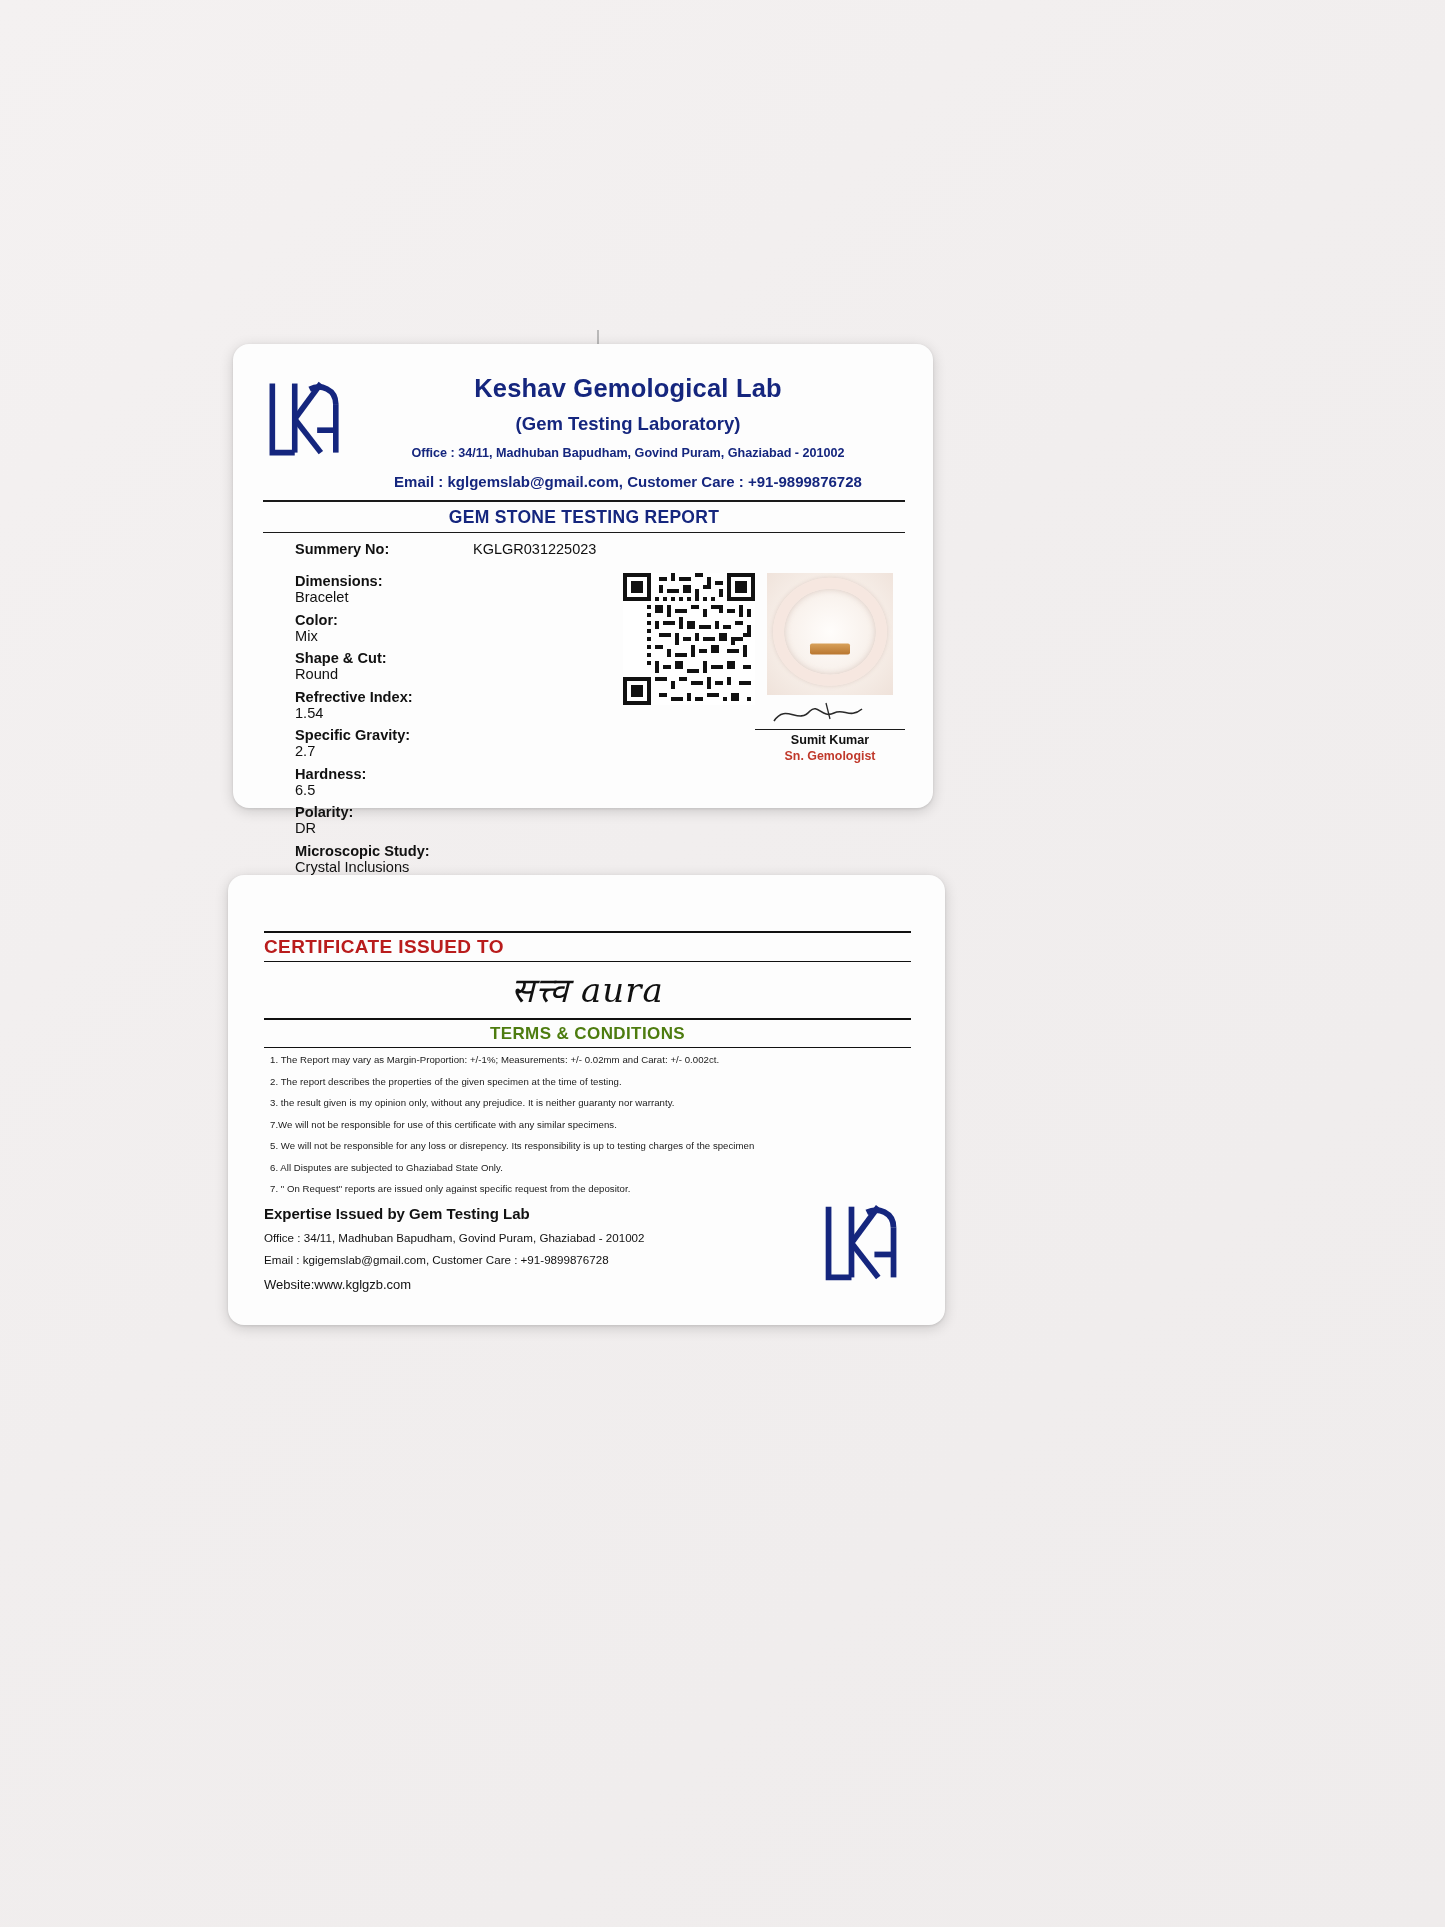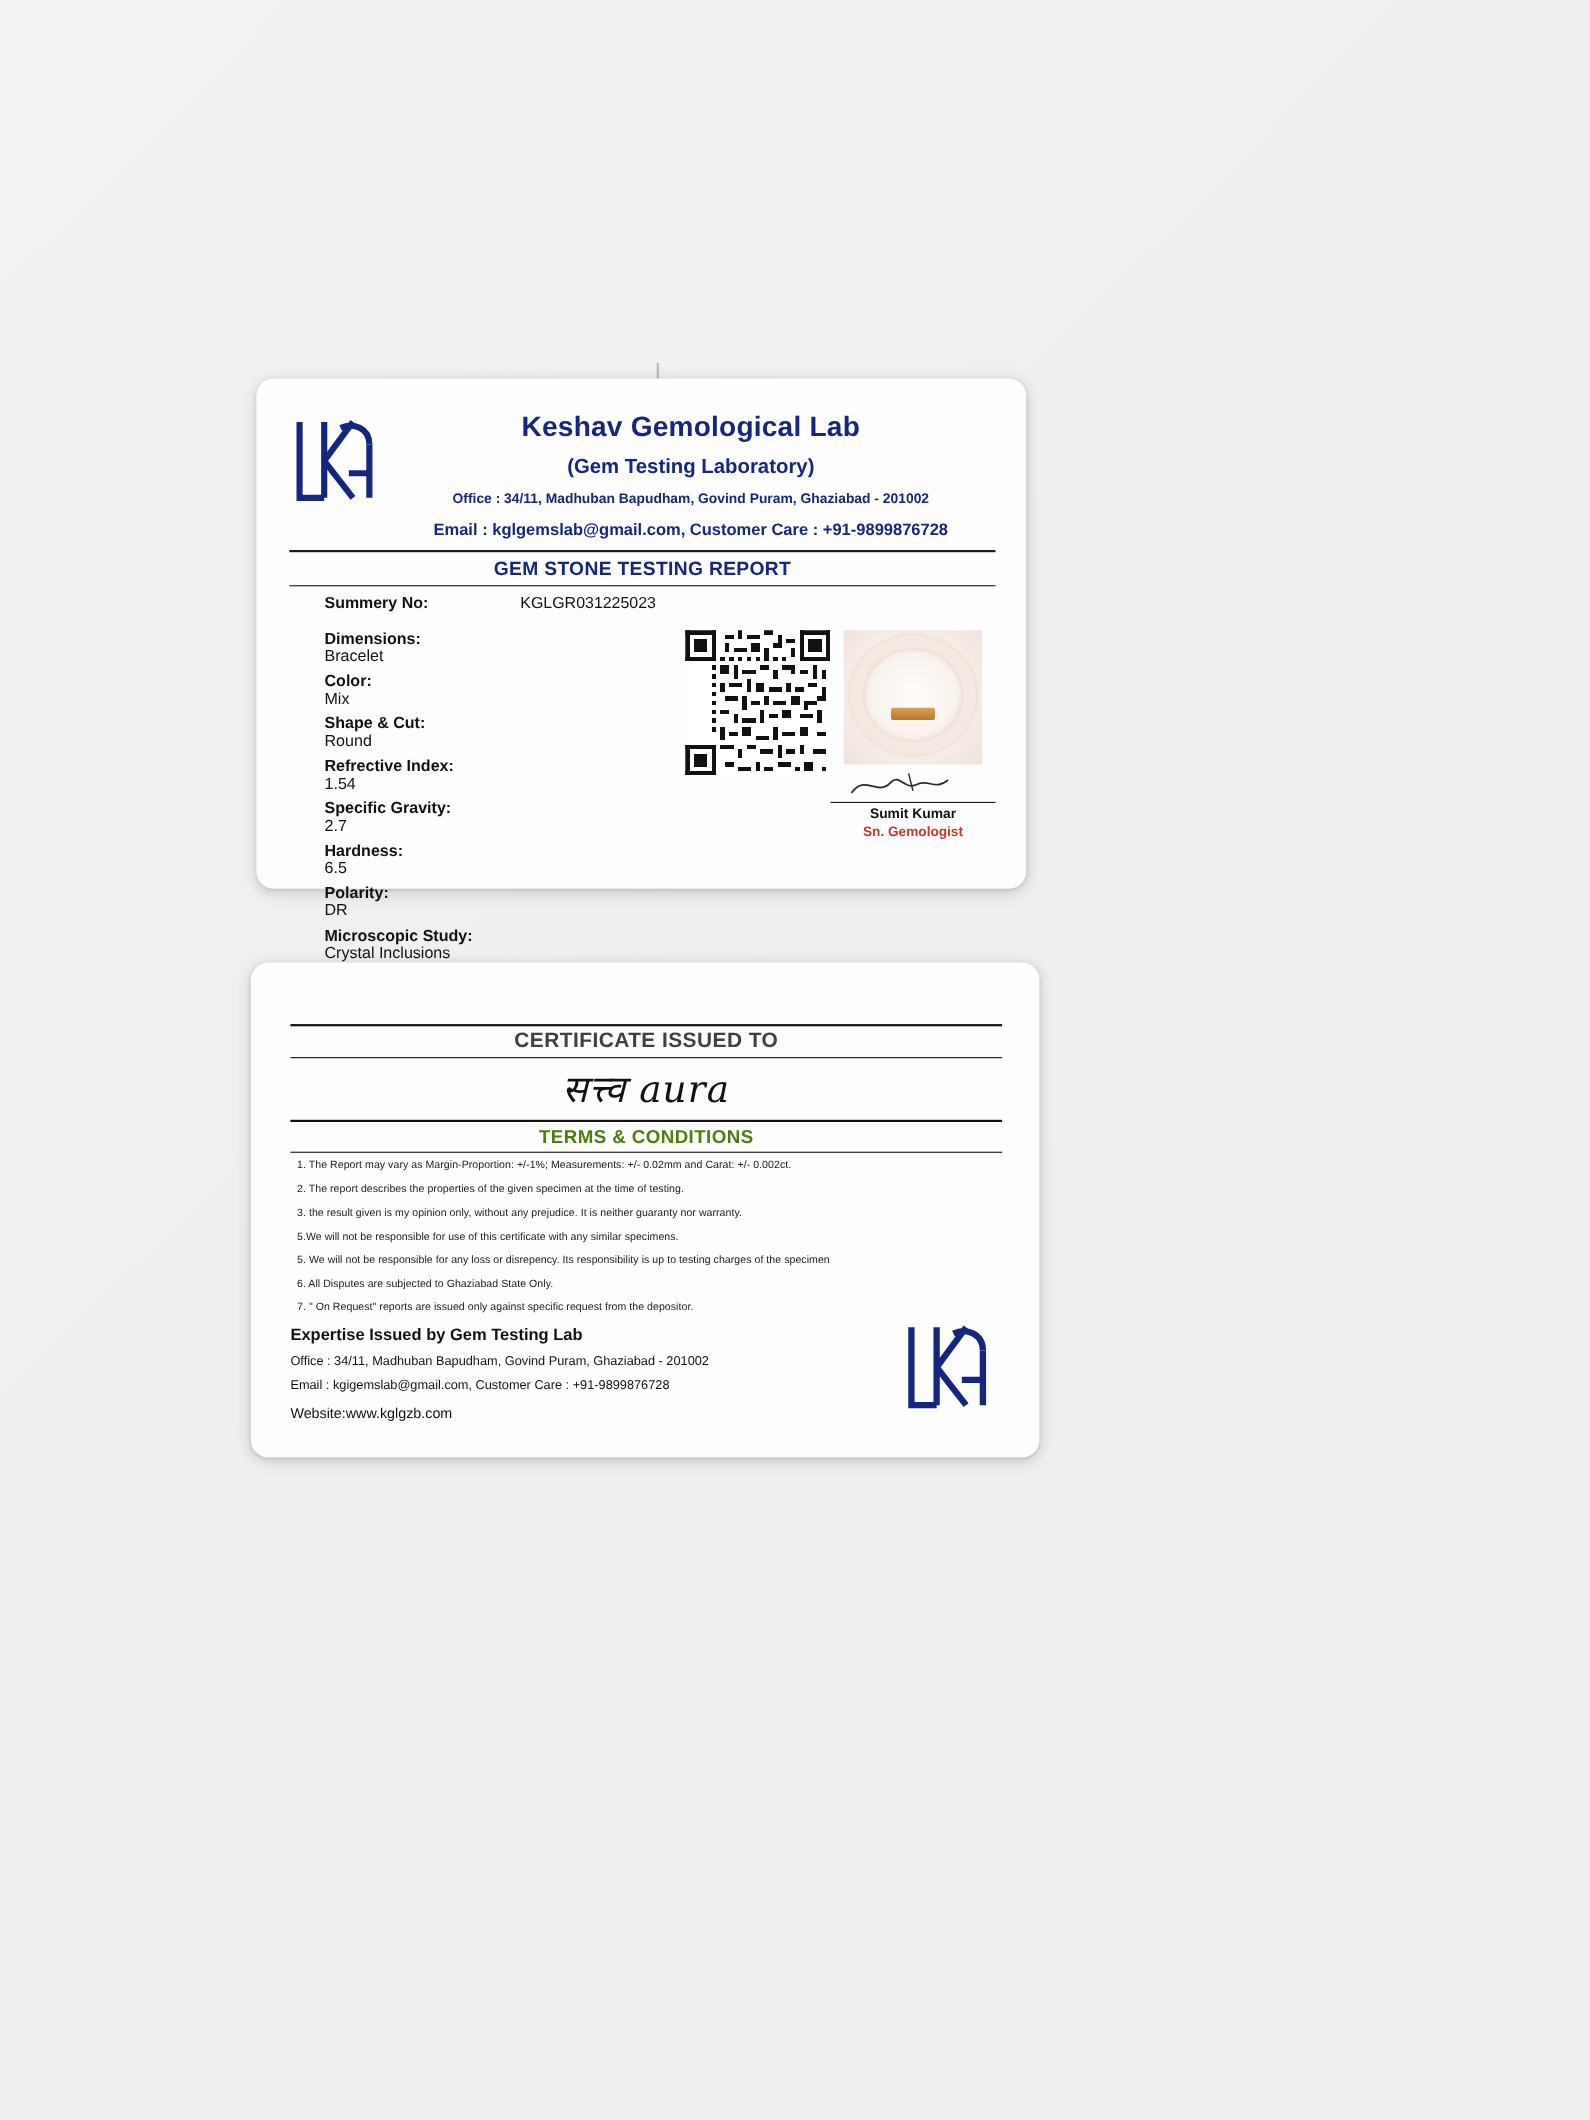--- a/index.html
+++ b/index.html
@@ -207,22 +207,21 @@
     padding-top: 2px;
   }
 
   
   .back-inner {
     position: absolute;
     inset: 0;
     padding: 56px 34px 10px 36px;
   }
   .cert-to {
-    text-align: center;
-    color: #404040;
+    color: #b91c1c;
     font-size: 19px;
     font-weight: bold;
     letter-spacing: 0.4px;
     padding: 3px 0 3px 0;
   }
   .hr-black { border-top: 2.2px solid #111; }
   .hr-black-thin { border-top: 1.4px solid #111; }
   .holder-name {
     text-align: center;
     font-family: "DejaVu Serif", serif;
@@ -505,21 +504,21 @@
       <div class="hr-black-thin"></div>
       <div class="holder-name">सत्त्व aura</div>
       <div class="hr-black"></div>
       <div class="terms-title">TERMS &amp; CONDITIONS</div>
       <div class="hr-black-thin"></div>
 
       <div class="terms-list">
         <div class="term">1. The Report may vary as Margin-Proportion: +/-1%; Measurements: +/- 0.02mm and Carat: +/- 0.002ct.</div>
         <div class="term">2. The report describes the properties of the given specimen at the time of testing.</div>
         <div class="term">3. the result given is my opinion only, without any prejudice. It is neither guaranty nor warranty.</div>
-        <div class="term">5.We will not be responsible for use of this certificate with any similar specimens.</div>
+        <div class="term">7.We will not be responsible for use of this certificate with any similar specimens.</div>
         <div class="term">5. We will not be responsible for any loss or disrepency. Its responsibility is up to testing charges of the specimen</div>
         <div class="term">6. All Disputes are subjected to Ghaziabad State  Only.</div>
         <div class="term">7. " On Request" reports are issued only against specific request from the depositor.</div>
       </div>
 
       <div class="expertise">Expertise Issued by Gem Testing Lab</div>
       <div class="back-contact">Office : 34/11, Madhuban Bapudham, Govind Puram, Ghaziabad - 201002</div>
       <div class="back-contact">Email : kgigemslab@gmail.com, Customer Care : +91-9899876728</div>
       <div class="back-website">Website:www.kglgzb.com</div>
 

